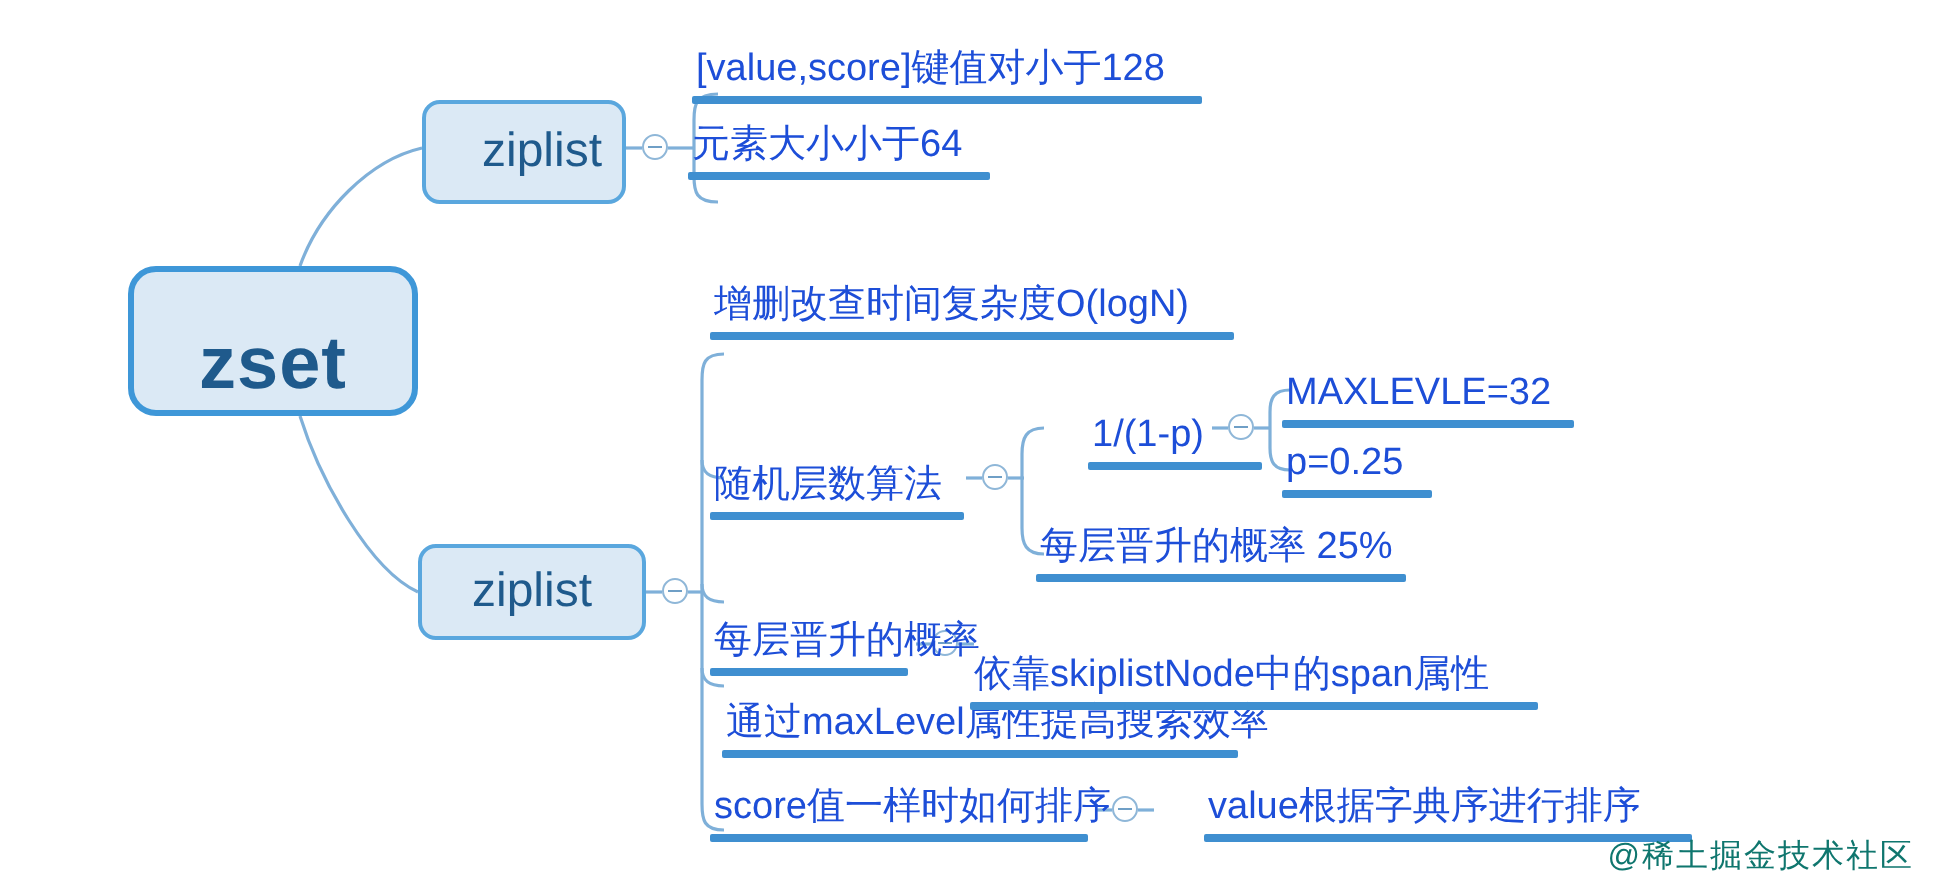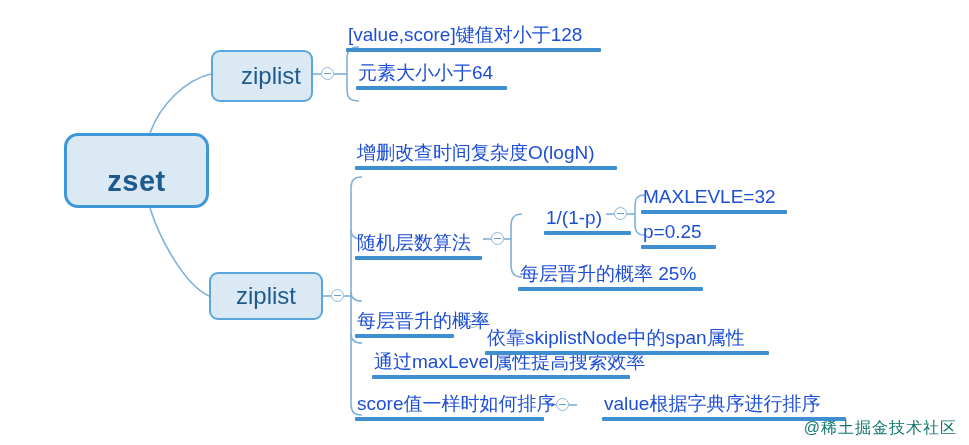--- a/index.html
+++ b/index.html
@@ -34,21 +34,21 @@
     height: 75px;
     box-sizing: border-box;
     border: 3px solid #3e97d8;
     border-radius: 14px;
     background: #dbe9f5;
     display: flex;
     align-items: center;
     justify-content: center;
   }
   .node-root .node-text {
-    font-size: 29px;
+    font-size: 37px;
     font-weight: bold;
     color: #1f5a8c;
     letter-spacing: 0.5px;
     margin-top: 22px;
   }
 
   
   .node-branch {
     position: absolute;
     box-sizing: border-box;
@@ -174,37 +174,37 @@
   <div class="toggle" style="left:321px; top:67px;"></div>
   <div class="toggle" style="left:331px; top:289px;"></div>
   <div class="toggle" style="left:491px; top:232px;"></div>
   <div class="toggle" style="left:614px; top:207px;"></div>
   <div class="toggle" style="left:466px; top:315px;"></div>
   <div class="toggle" style="left:556px; top:398px;"></div>
 
   <div class="leaf u" style="left:346px; top:25px; width:255px;">
     <span class="leaf-text">[value,score]键值对小于128</span>
   </div>
-  <div class="leaf u" style="left:356px; top:63px; width:151px;">
+  <div class="leaf u" style="left:344px; top:63px; width:151px;">
     <span class="leaf-text">元素大小小于64</span>
   </div>
 
   <div class="leaf u" style="left:355px; top:233px; width:127px;">
     <span class="leaf-text">随机层数算法</span>
   </div>
 
   <div class="leaf u" style="left:355px; top:143px; width:262px;">
     <span class="leaf-text">增删改查时间复杂度O(logN)</span>
   </div>
 
   <div class="leaf u" style="left:355px; top:311px; width:99px;">
     <span class="leaf-text">每层晋升的概率</span>
   </div>
 
-  <div class="leaf u" style="left:372px; top:352px; width:258px;">
+  <div class="leaf u" style="left:361px; top:352px; width:258px;">
     <span class="leaf-text">通过maxLevel属性提高搜索效率</span>
   </div>
 
   <div class="leaf u" style="left:355px; top:394px; width:189px;">
     <span class="leaf-text">score值一样时如何排序</span>
   </div>
 
   <div class="leaf u" style="left:544px; top:208px; width:87px;">
     <span class="leaf-text">1/(1-p)</span>
   </div>

